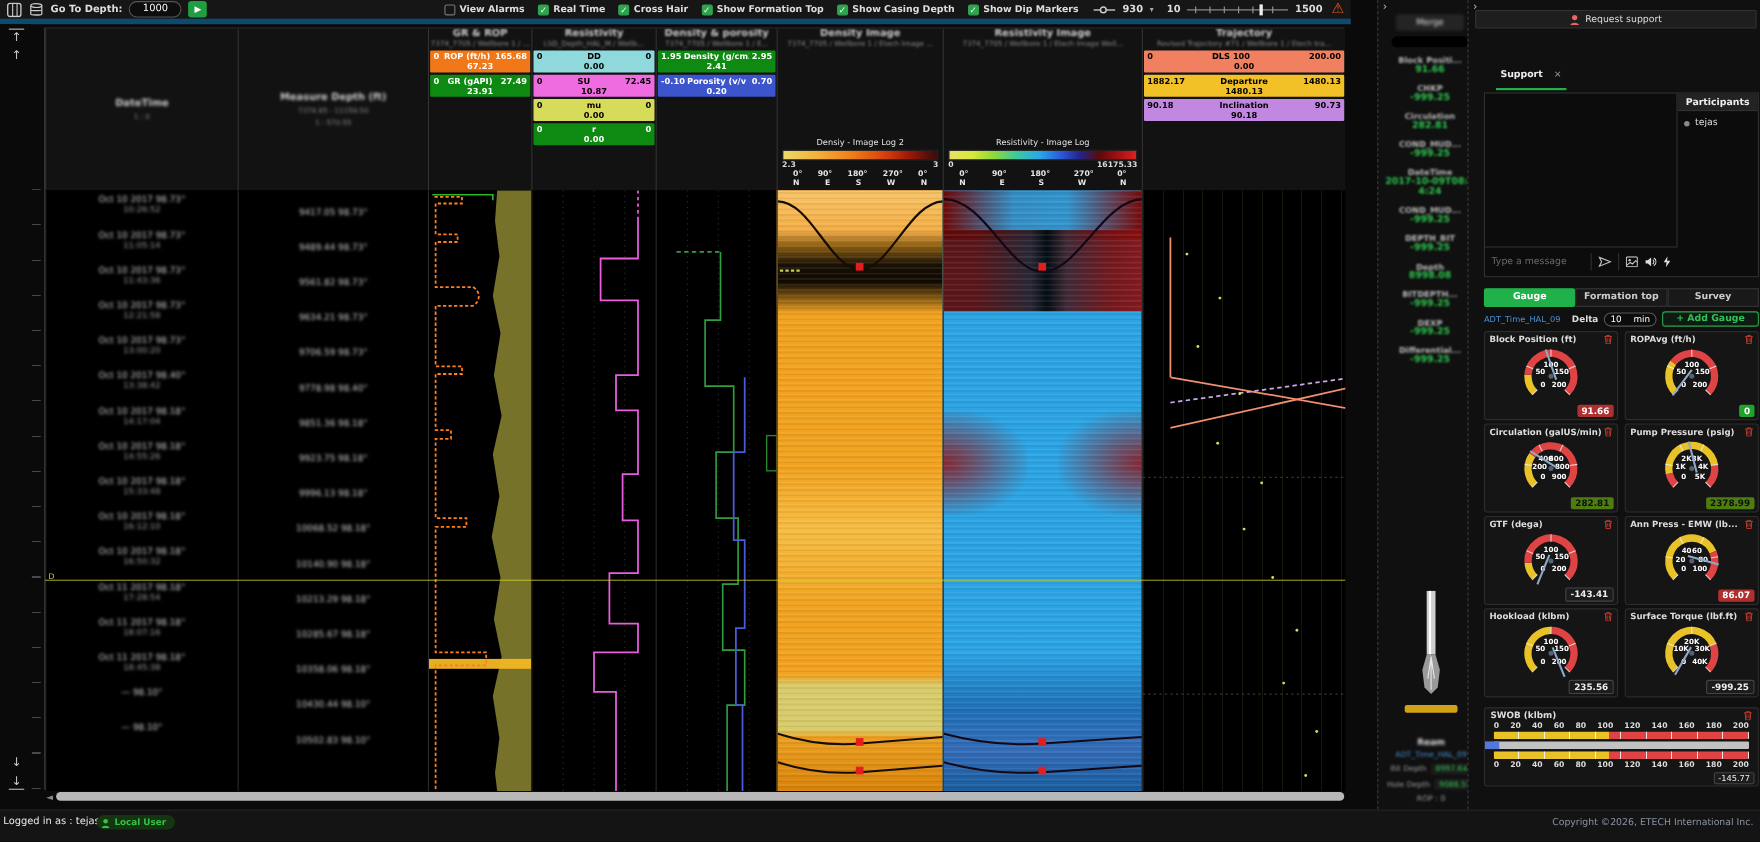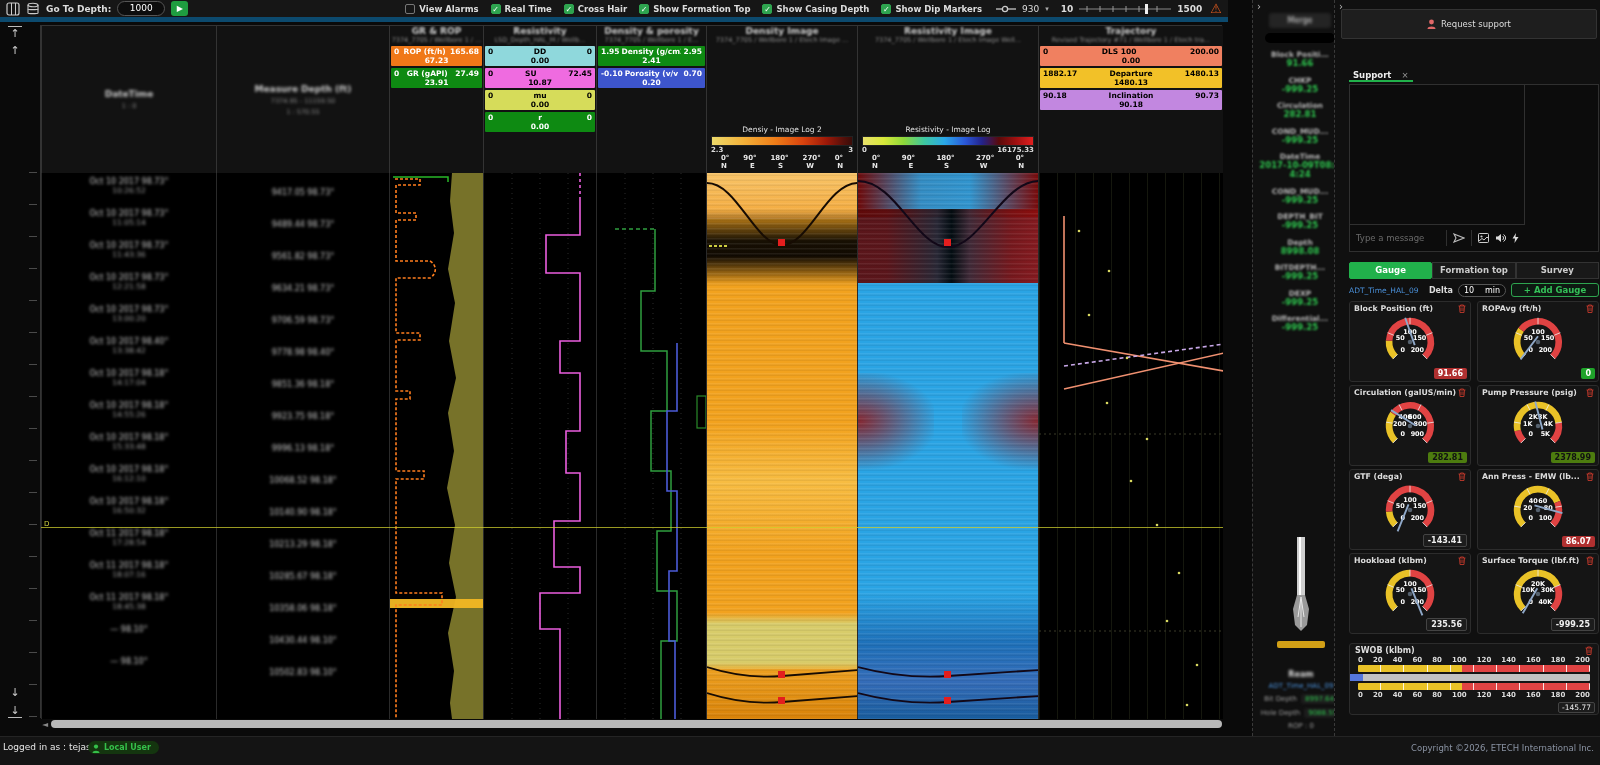--- a/index.html
+++ b/index.html
@@ -18,21 +18,21 @@
     font-size:9px;color:#fff;text-align:center;line-height:13px}
   .play-btn{width:17px;height:15px;background:#1f9d40;border:none;border-radius:3px;color:#fff;
     font-size:8px;line-height:15px;text-align:center;cursor:pointer}
   .tb-spacer{flex:1}
   #checkboxes{display:flex;align-items:center;gap:12px}
   .cb-w{display:flex;align-items:center;gap:4px;cursor:pointer}
   .cb{width:10px;height:10px;border-radius:2px;border:1px solid #777;background:transparent;
     font-size:8px;line-height:9px;text-align:center;color:#fff}
   .cb.on{background:#2ea44f;border-color:#2ea44f}
   .cb-l{font-size:8.5px;color:#ddd;font-weight:bold}
-  .zoom-val{font-size:9px;color:#ddd;font-weight:normal}
+  .zoom-val{font-size:9px;color:#ddd;font-weight:bold}
   .chev{font-size:7px;color:#aaa}
   .scale-lbl{font-size:9px;color:#ddd;font-weight:bold}
   .warn{color:#e05a1e;font-size:13px;margin-left:2px}
 
   
   .lrail{position:absolute;left:0;top:22px;width:28px;height:712px;background:#0a0a0a}
   .arr{position:absolute;left:8px;width:14px;text-align:center;color:#ccc;font-size:11px}
   .ruler{position:absolute;left:29px;top:172px;width:8px;height:546px;
     background:repeating-linear-gradient(180deg,#4a4a4a 0 1px,transparent 1px 32px)}
 
@@ -91,24 +91,24 @@
   .ybar{margin:4px auto 0;width:48px;height:7px;background:#d2a016;border-radius:2px}
   .ream{margin-top:22px;font-size:8px;color:#ddd;font-weight:bold}
   .rsensor{font-size:7px;color:#4a90d9;margin-top:3px}
   .ro2{display:flex;justify-content:center;gap:4px;margin-top:4px;align-items:center}
   .ro2l{font-size:7px;color:#999}
   .ro2v{font-size:7px;color:#2ec44e;background:#1c1c1c;border-radius:2px;padding:1px 4px}
 
   
   .panel{position:absolute;left:1334px;top:0;width:266px;height:736px;background:#101010;
     border-left:1px dashed #3a3a3a}
-  .reqbar{position:absolute;left:6px;top:9px;width:256px;height:30px;background:#1e1e1e;
+  .reqbar{position:absolute;left:6px;top:9px;width:256px;height:17px;background:#1e1e1e;
     border:1px solid #333;border-radius:2px;display:flex;align-items:center;justify-content:center;
     gap:5px;font-size:8.5px;color:#ddd;cursor:pointer}
-  .stab{position:absolute;left:14px;top:63px;height:19px;display:flex;align-items:flex-end;gap:10px;
+  .stab{position:absolute;left:25px;top:63px;height:19px;display:flex;align-items:flex-start;gap:10px;
     font-size:8.5px;color:#eee;border-bottom:2px solid #21b14b;padding:0 4px;font-weight:bold}
   .stab .x{color:#9a9a9a;font-weight:normal;cursor:pointer}
   .chatbox{position:absolute;left:14px;top:84px;width:250px;height:168px;border:1px solid #303030;background:#0c0c0c}
   .chat-main{position:absolute;left:0;top:0;right:73px;bottom:27px;border-right:1px solid #303030}
   .parts{position:absolute;right:0;top:0;width:73px;bottom:0}
   .parts-h{height:16px;background:#232323;font-size:8.5px;font-weight:bold;color:#eee;text-align:center;line-height:16px;border-bottom:1px solid #303030}
   .part{display:flex;align-items:center;gap:5px;padding:6px 6px 0;font-size:8.5px;color:#ddd}
   .pdot{width:5px;height:5px;border-radius:50%;background:#8a8a8a}
   .chat-input{position:absolute;left:0;bottom:0;right:73px;height:27px;border-top:1px solid #303030;
     display:flex;align-items:center;padding:0 6px;gap:6px}
@@ -672,20 +672,29 @@
       <span>Request support</span>
     </div>
 
     <div class="stab">
       <span>Support</span>
       <span class="x">×</span>
     </div>
 
     <div class="chatbox">
       <div class="chat-main"></div>
+      <div class="parts">
+        <div class="parts-h">Participants</div>
+        <div id="participants-list">
+            <div class="part">
+       <span class="pdot"></span>
+              <span>tejas</span>
+            </div>
+          </div>
+      </div>
       <div class="chat-input">
         <span class="msg-ph">Type a message</span>
         <div class="ci-sep"></div>
         <span class="ci">
             <svg width="12" height="10" viewBox="0 0 12 10">
               <path d="M1,1 L11,5 L1,9 L3,5 Z" fill="none" stroke="#bbb" stroke-width="1.1"></path>
             </svg>
           </span>
         <div class="ci-sep"></div>
         <span class="ci">

